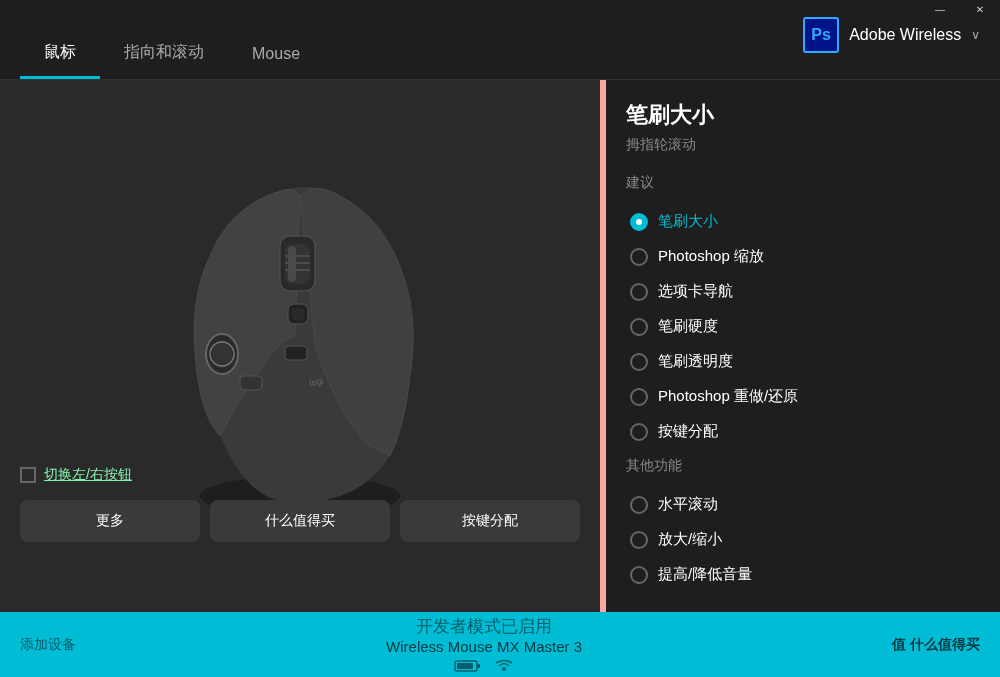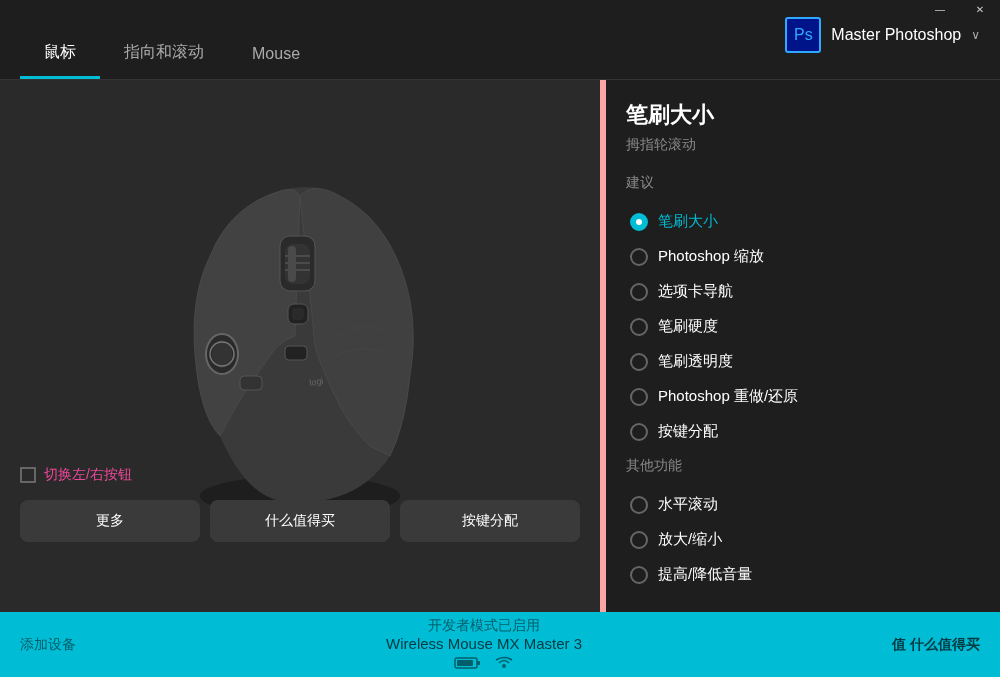--- a/index.html
+++ b/index.html
@@ -80,21 +80,21 @@
     }
     .ps-icon {
       width: 36px;
       height: 36px;
       background: #001489;
       border: 2px solid #31a8ff;
       display: flex;
       align-items: center;
       justify-content: center;
       font-size: 16px;
-      font-weight: normal;
+      font-weight: bold;
       color: #31a8ff;
       border-radius: 3px;
     }
     .app-name {
       font-size: 16px;
       color: #ffffff;
     }
     .dropdown-arrow {
       font-size: 12px;
       color: #aaa;
@@ -136,21 +136,22 @@
     }
     .checkbox-box {
       width: 16px;
       height: 16px;
       border: 2px solid #666;
       background: transparent;
       cursor: pointer;
     }
     .checkbox-label {
       font-size: 14px;
-      color: #ec4899;
+      color: #86efac;
+      text-decoration: underline;
     }
     .buttons-row {
       display: flex;
       gap: 10px;
     }
     .action-btn {
       flex: 1;
       padding: 12px 8px;
       background: #3a3a3a;
       border: none;
@@ -244,21 +245,21 @@
       cursor: pointer;
     }
     .status-center {
       flex: 1;
       display: flex;
       flex-direction: column;
       align-items: center;
       justify-content: center;
     }
     .dev-mode {
-      font-size: 14px;
+      font-size: 17px;
       color: #005f6b;
     }
     .device-name {
       font-size: 15px;
       color: #003a42;
       font-weight: 500;
     }
     .status-icons {
       display: flex;
       gap: 12px;
@@ -292,21 +293,21 @@
 </div>
 
 <div class="header">
   <div class="nav-tabs">
     <div class="nav-tab active">鼠标</div>
     <div class="nav-tab">指向和滚动</div>
     <div class="nav-tab">Mouse</div>
   </div>
   <div class="header-right">
     <div class="ps-icon">Ps</div>
-    <span class="app-name">Master Photoshop</span>
+    <span class="app-name">Adobe Wireless</span>
     <span class="dropdown-arrow">∨</span>
   </div>
 </div>
 
 <div class="main">
 
   <div class="mouse-area">
     <div class="mouse-visual">
       <svg width="320" height="380" viewBox="0 0 320 380" xmlns="http://www.w3.org/2000/svg">
 

